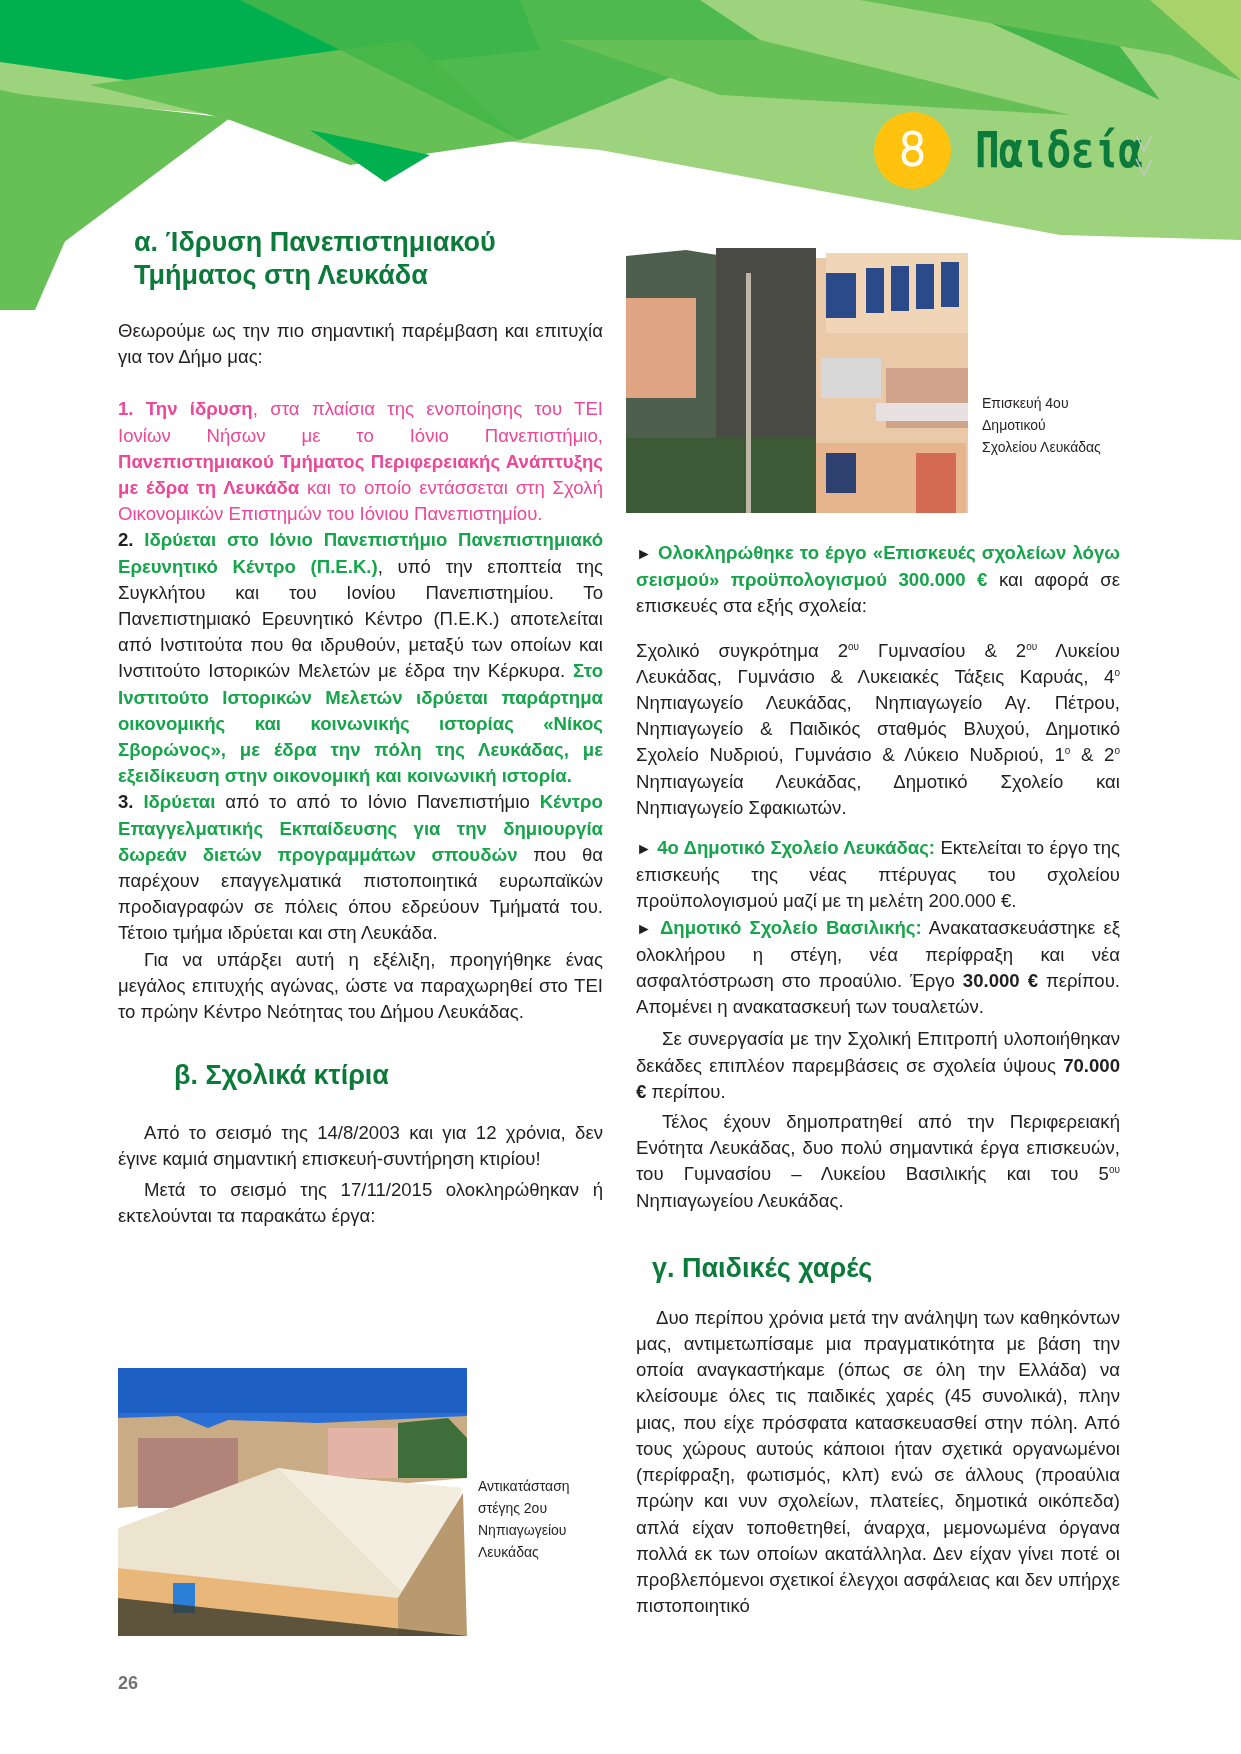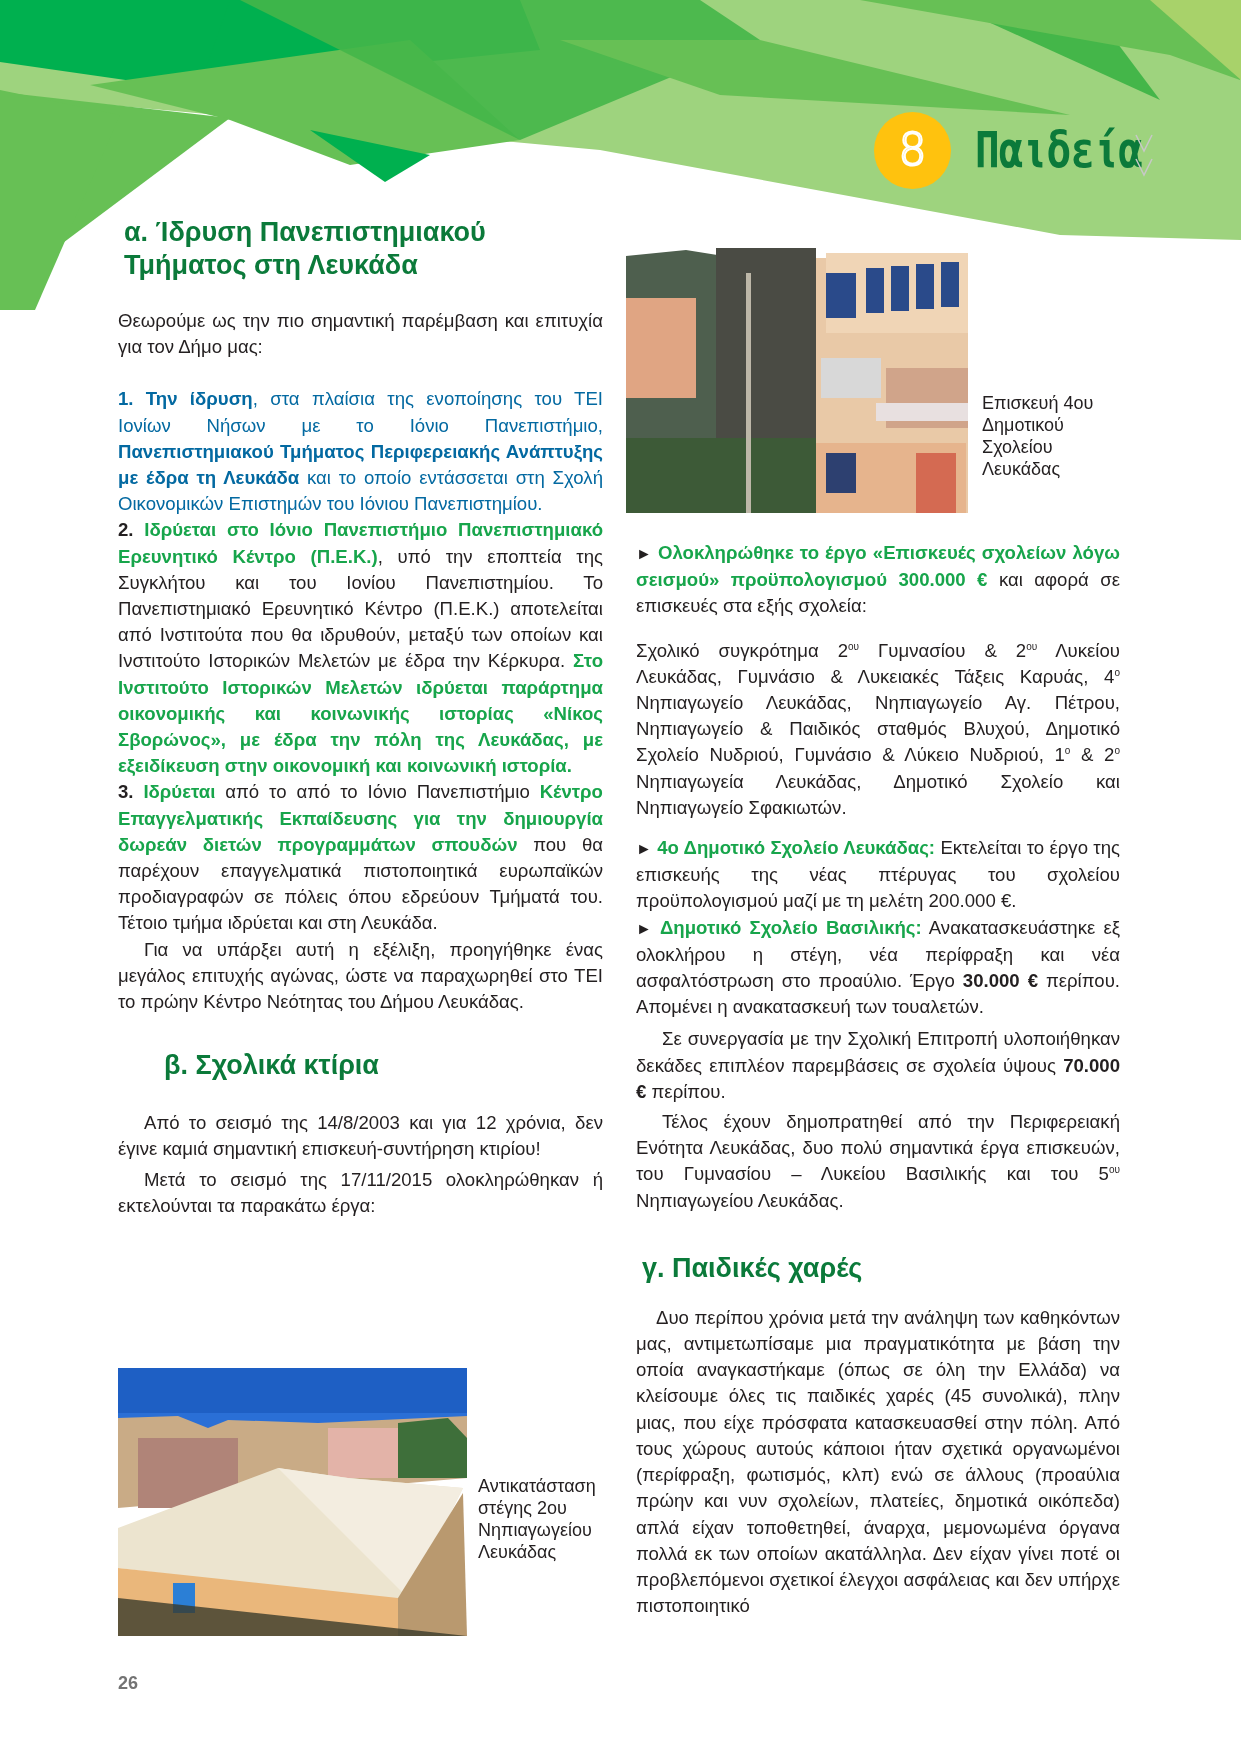--- a/index.html
+++ b/index.html
@@ -30,33 +30,33 @@
     transform: scaleX(0.82); transform-origin: left center; letter-spacing: -1px;
   }
   .chev {
     position: absolute; left: 1134px; top: 133px; width: 20px; height: 48px; z-index: 2;
   }
   .col { position: absolute; z-index: 2; font-size: 18.6px; line-height: 26.2px; text-align: justify; }
   .col p { margin: 0; }
   .col-left { left: 118px; top: 210px; width: 485px; }
   .col-right { left: 636px; top: 540px; width: 484px; }
   h2.sec {
-    margin: 6px; color: #0b7a3a; font-weight: bold;
+    margin: 16px; color: #0b7a3a; font-weight: bold;
     font-size: 27px; line-height: 33px; text-align: left;
   }
-  .g { color: #0369a1; }
+  .g { color: #ec4899; }
   .gb { color: #17a54b; font-weight: bold; }
   .b { font-weight: bold; }
   .ind { text-indent: 26px; }
   .arrow { font-size: 16px; color: #231f20; }
   sup { font-size: 10px; line-height: 0; vertical-align: 7px; }
   .photo { position: absolute; z-index: 2; overflow: hidden; }
   .photo svg { display: block; }
   .caption {
-    position: absolute; z-index: 2; font-size: 18px; line-height: 22px; color: #231f20;
+    position: absolute; z-index: 2; font-size: 14px; line-height: 22px; color: #231f20;
   }
   .page-num {
     position: absolute; left: 118px; top: 1673px; z-index: 2;
     font-family: "Liberation Sans Narrow", "Liberation Sans", sans-serif;
     font-weight: bold; font-size: 18px; color: #737373;
   }
 </style>
 </head>
 <body>
 

